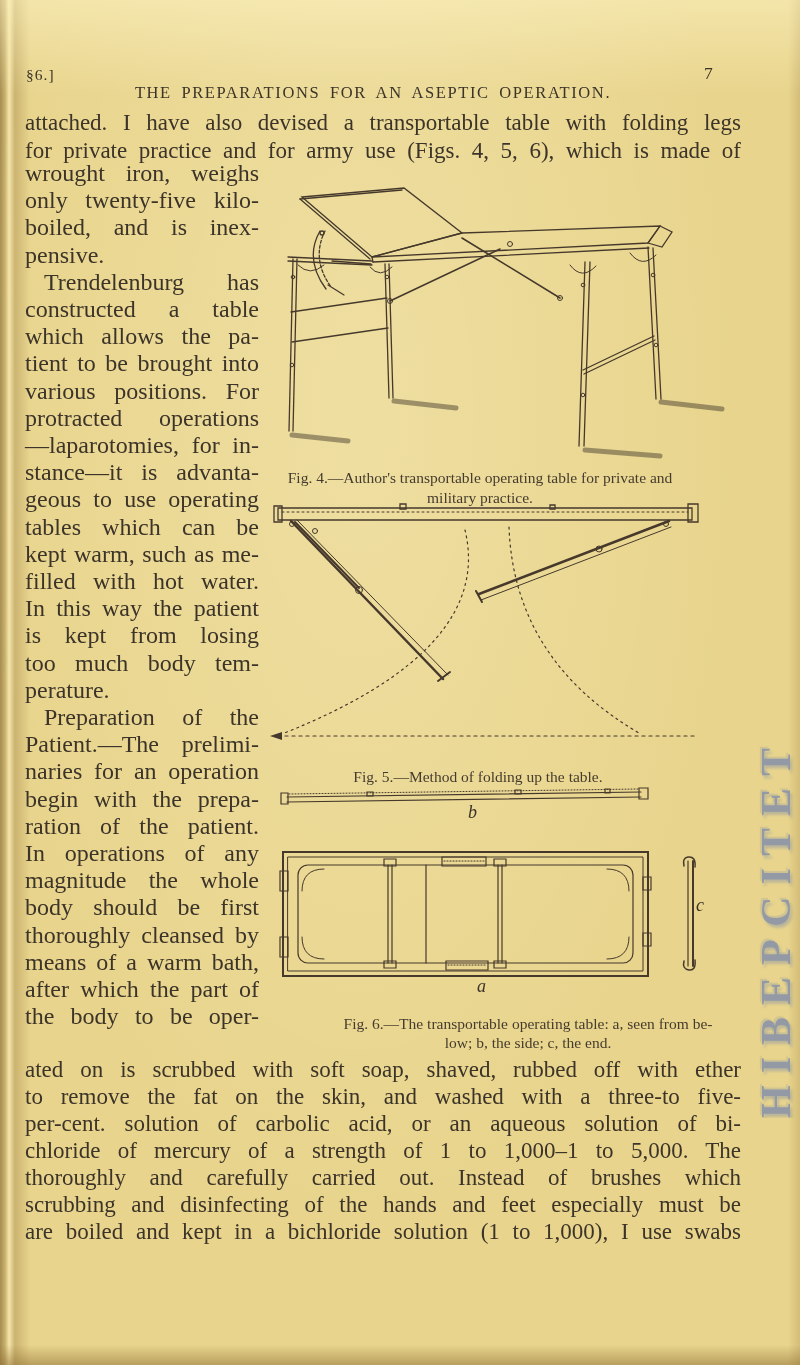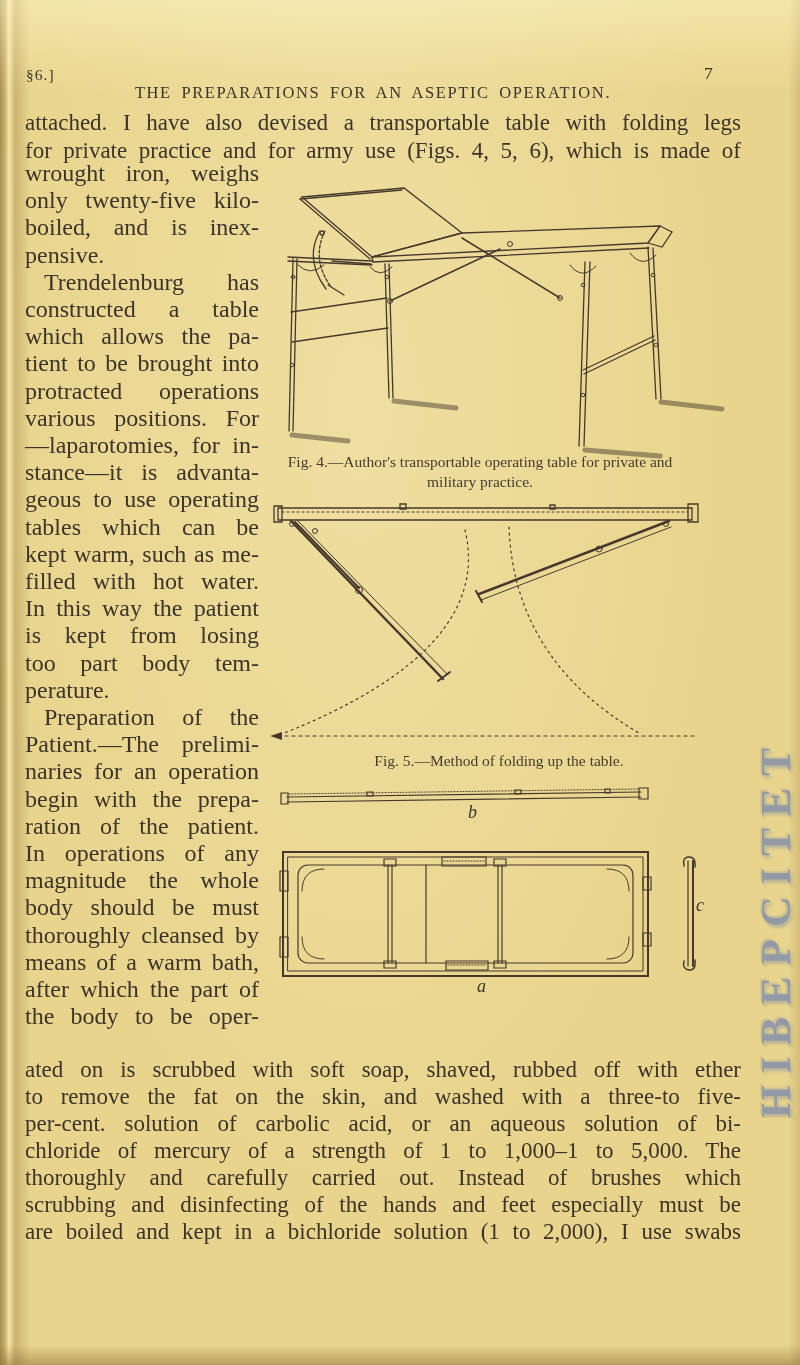--- a/index.html
+++ b/index.html
@@ -26,23 +26,23 @@
   
   .tblock{font-size:23px;line-height:27.2px;}
   .intro{left:25px;top:109px;width:716px;line-height:28px;}
   .leftcol{left:25px;top:160px;width:234px;font-size:24px;}
   .bottom{left:25px;top:1056px;width:716px;line-height:27px;}
   .tline{text-align:justify;text-align-last:justify;white-space:normal;}
   .tline.noj{text-align-last:left;}
   .tline.ind{text-indent:19px;}
   .bold{font-weight:normal;}
   
-  .caption{text-align:center;font-size:15.5px;line-height:20px;color:#463c2e;}
+  .caption{text-align:center;font-size:15.5px;line-height:20px;color:#463c2e;margin-top:16px;}
   .cap4{left:260px;top:452px;width:440px;}
-  .cap5{left:279px;top:751px;width:440px;}
+  .cap5{left:258px;top:751px;width:440px;}
   .cap6{left:268px;top:998px;width:520px;line-height:19px;}
   .fig-label{font-style:italic;font-size:18px;color:#3c3429;}
   
   svg.engraving{overflow:visible;}
   svg.engraving *{vector-effect:non-scaling-stroke;}
   
   .stamp{
     top:596px;right:-10px;width:58px;height:522px;
     writing-mode:vertical-rl;text-orientation:mixed;transform:rotate(180deg);
     font-size:42px;font-weight:700;letter-spacing:12px;
@@ -67,40 +67,40 @@
 
   <div class="abs tblock leftcol">
       <div class="tline"><span>wrought iron, weighs</span></div>
       <div class="tline"><span>only twenty-five kilo-</span></div>
       <div class="tline"><span>boiled, and is inex-</span></div>
       <div class="tline noj"><span>pensive.</span></div>
       <div class="tline ind"><span>Trendelenburg has</span></div>
       <div class="tline"><span>constructed a table</span></div>
       <div class="tline"><span>which allows the pa-</span></div>
       <div class="tline"><span>tient to be brought into</span></div>
+      <div class="tline"><span>various positions.  For</span></div>
       <div class="tline"><span>protracted operations</span></div>
-      <div class="tline"><span>various positions.  For</span></div>
       <div class="tline"><span>—laparotomies, for in-</span></div>
       <div class="tline"><span>stance—it is advanta-</span></div>
       <div class="tline"><span>geous to use operating</span></div>
       <div class="tline"><span>tables which can be</span></div>
       <div class="tline"><span>kept warm, such as me-</span></div>
       <div class="tline"><span>filled with hot water.</span></div>
       <div class="tline"><span>In this way the patient</span></div>
       <div class="tline"><span>is kept from losing</span></div>
-      <div class="tline"><span>too part body tem-</span></div>
+      <div class="tline"><span>too much body tem-</span></div>
       <div class="tline noj"><span>perature.</span></div>
       <div class="tline ind"><span class="bold">Preparation of the</span></div>
       <div class="tline"><span class="bold">Patient.</span><span>—The prelimi-</span></div>
       <div class="tline"><span>naries for an operation</span></div>
       <div class="tline"><span>begin with the prepa-</span></div>
       <div class="tline"><span>ration of the patient.</span></div>
       <div class="tline"><span>In operations of any</span></div>
       <div class="tline"><span>magnitude the whole</span></div>
-      <div class="tline"><span>body should be must</span></div>
+      <div class="tline"><span>body should be first</span></div>
       <div class="tline"><span>thoroughly cleansed by</span></div>
       <div class="tline"><span>means of a warm bath,</span></div>
       <div class="tline"><span>after which the part of</span></div>
       <div class="tline"><span>the body to be oper-</span></div>
     </div>
 
   <svg class="abs engraving" style="left:270px;top:165px" width="460" height="295" viewBox="0 0 460 295" fill="none" stroke="#46392c" stroke-width="1.3" stroke-linecap="round">
     <g>
       <polygon points="32,32 134,23 192,68 102,92"></polygon>
       <polyline points="30,34 132,25"></polyline>
@@ -252,26 +252,30 @@
   <span class="abs fig-label" style="left:477px;top:976px">a</span>
 
   <svg class="abs engraving" style="left:675px;top:851px" width="30" height="125" viewBox="0 0 30 125" fill="none" stroke="#46392c" stroke-width="1.2" stroke-linecap="round">
     <line x1="13" y1="10" x2="13" y2="115"></line>
     <line x1="18" y1="10" x2="18" y2="115" stroke-width="2"></line>
     <path d="M20,16 Q21,5 13,6 Q7,7 9,15" stroke-width="1.5"></path>
     <path d="M9,110 Q7,118 14,119 Q21,120 20,109" stroke-width="1.5"></path>
   </svg>
   <span class="abs fig-label" style="left:696px;top:895px">c</span>
 
+  <div class="abs caption cap6">
+    <div>Fig. 6.—The transportable operating table: a, seen from be-</div>
+    <div>low; b, the side; c, the end.</div>
+  </div>
 
   <div class="abs tblock bottom">
       <div class="tline"><span>ated on is scrubbed with soft soap, shaved, rubbed off with ether</span></div>
       <div class="tline"><span>to remove the fat on the skin, and washed with a three-to five-</span></div>
       <div class="tline"><span>per-cent. solution of carbolic acid, or an aqueous solution of bi-</span></div>
       <div class="tline"><span>chloride of mercury of a strength of 1 to 1,000–1 to 5,000.  The</span></div>
       <div class="tline"><span>thoroughly and carefully carried out.  Instead of brushes which</span></div>
       <div class="tline"><span>scrubbing and disinfecting of the hands and feet especially must be</span></div>
-      <div class="tline"><span>are boiled and kept in a bichloride solution (1 to 2,000), I use swabs</span></div>
+      <div class="tline"><span>are boiled and kept in a bichloride solution (1 to 1,000), I use swabs</span></div>
     </div>
 
   <div class="abs stamp">НІВЕРСІТЕТ</div>
 
 </div>
 
 </body></html>

